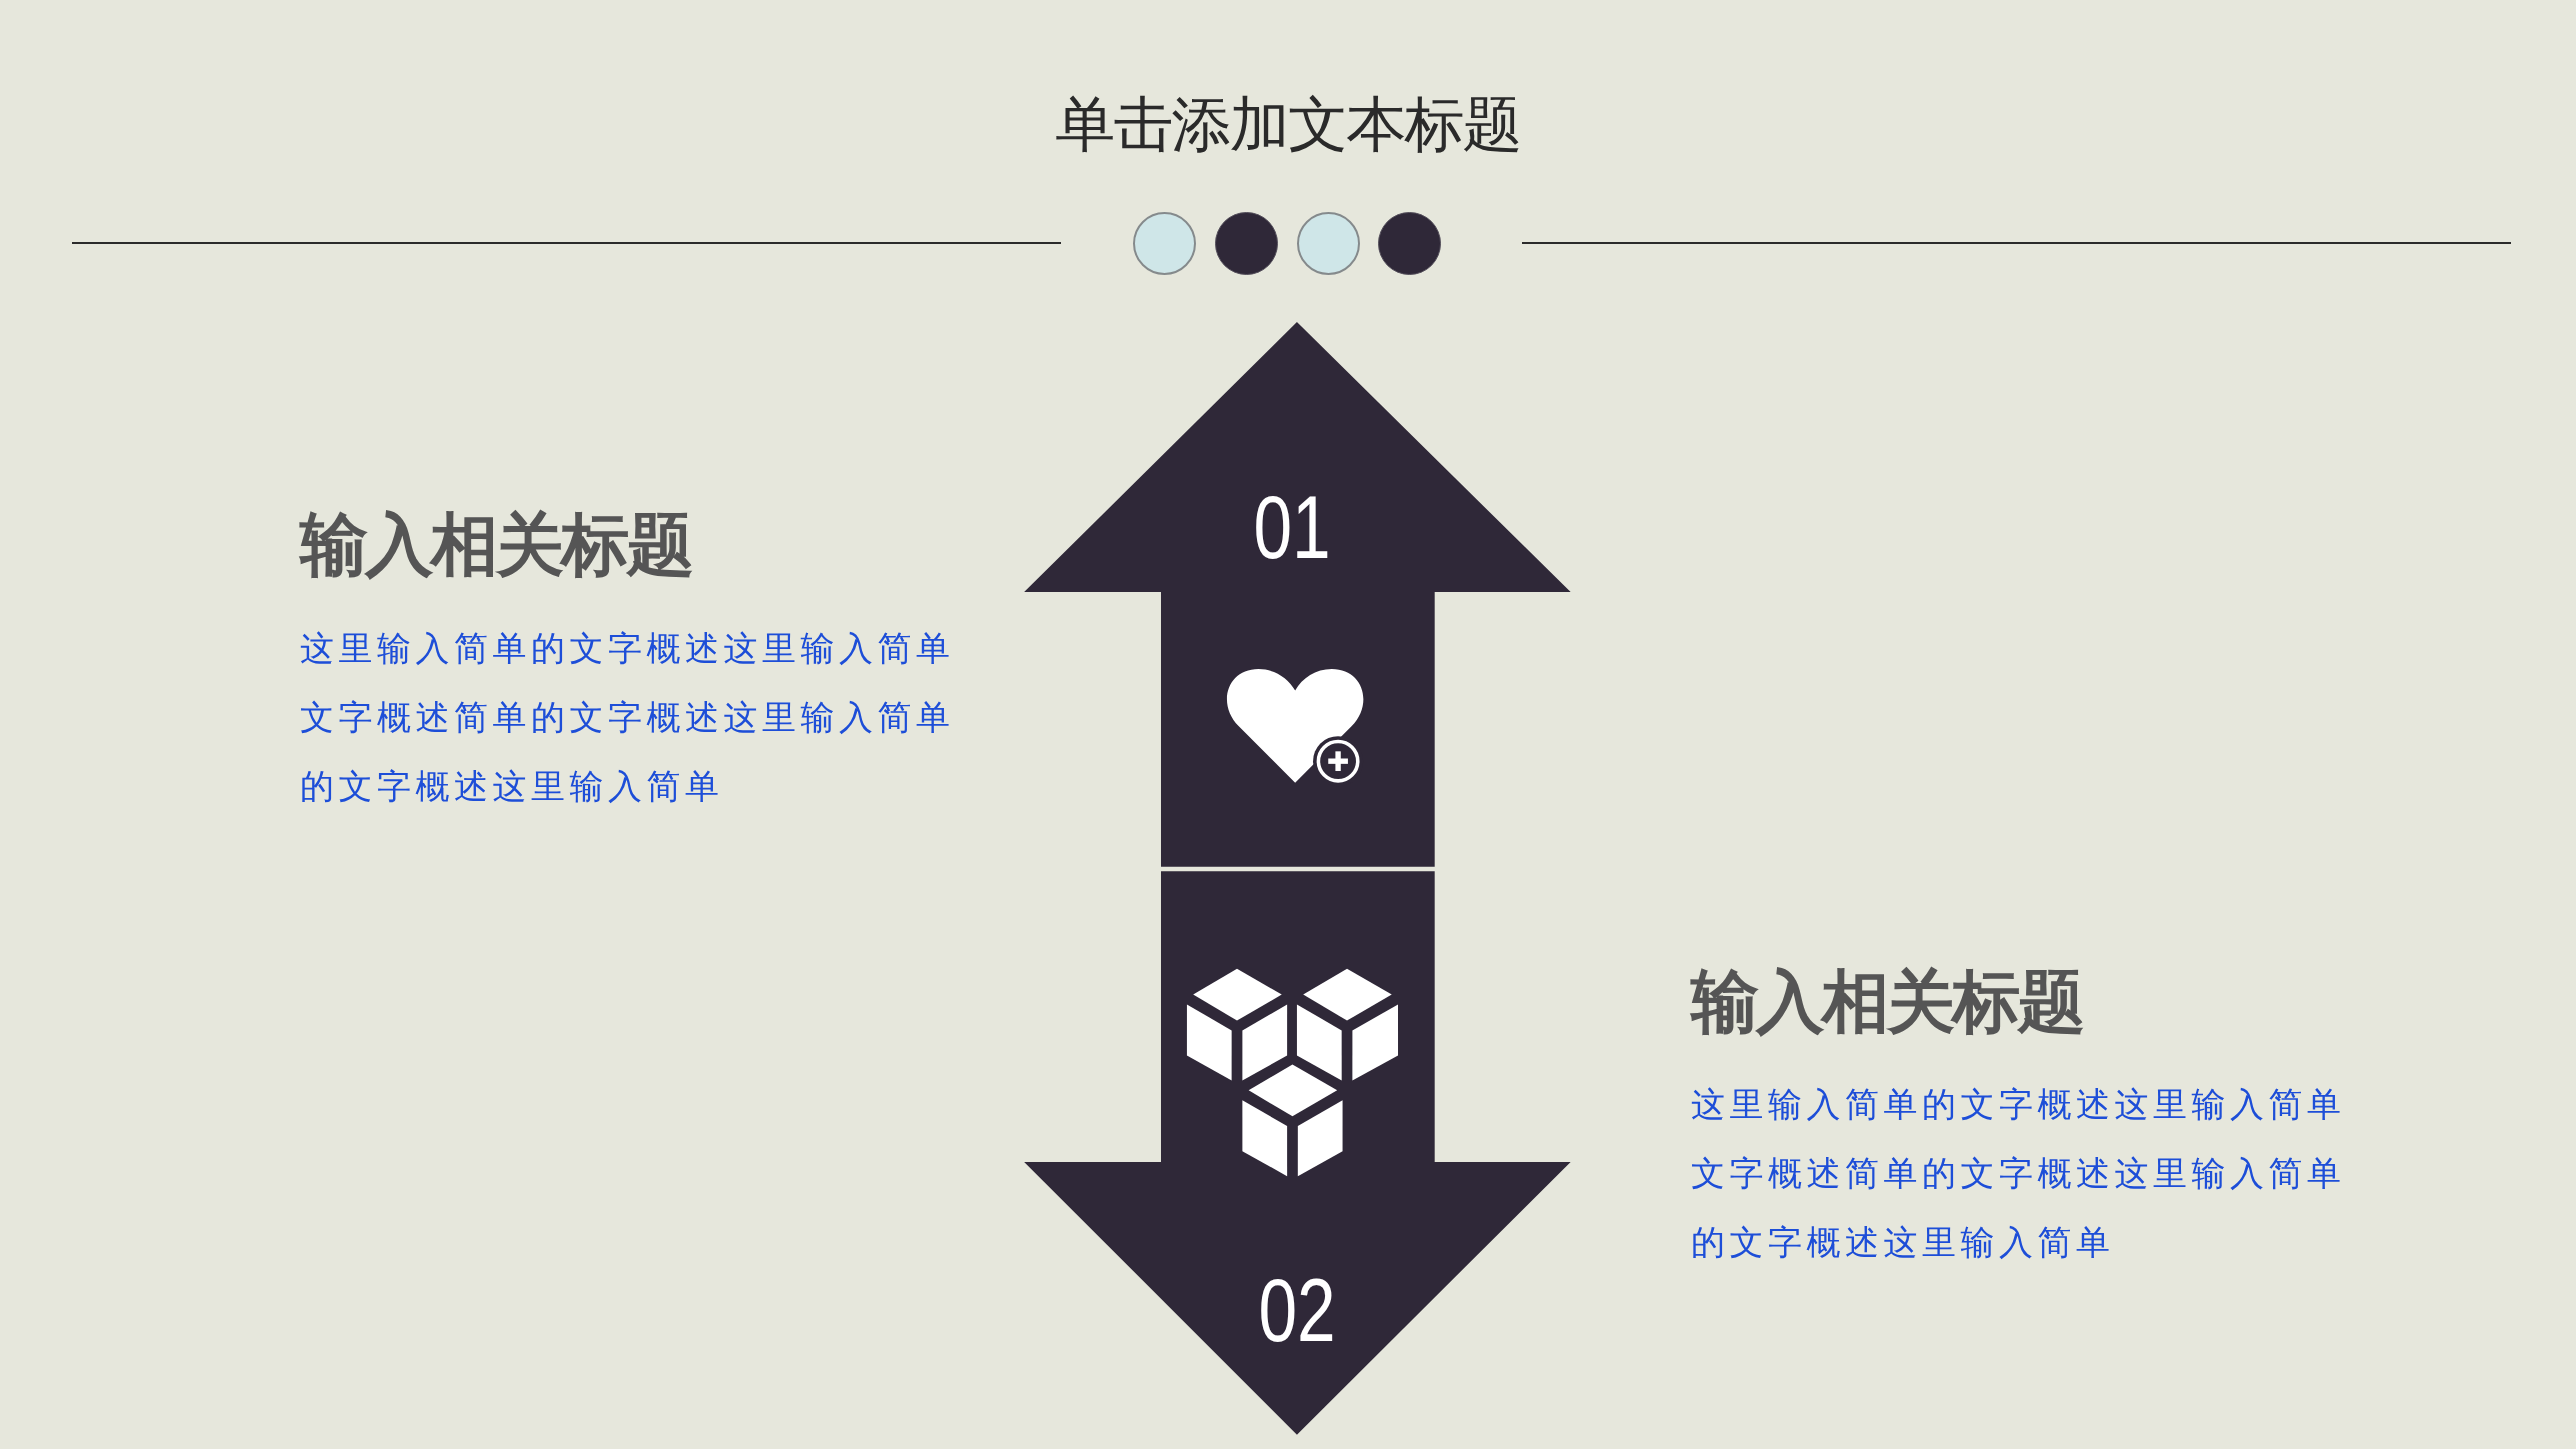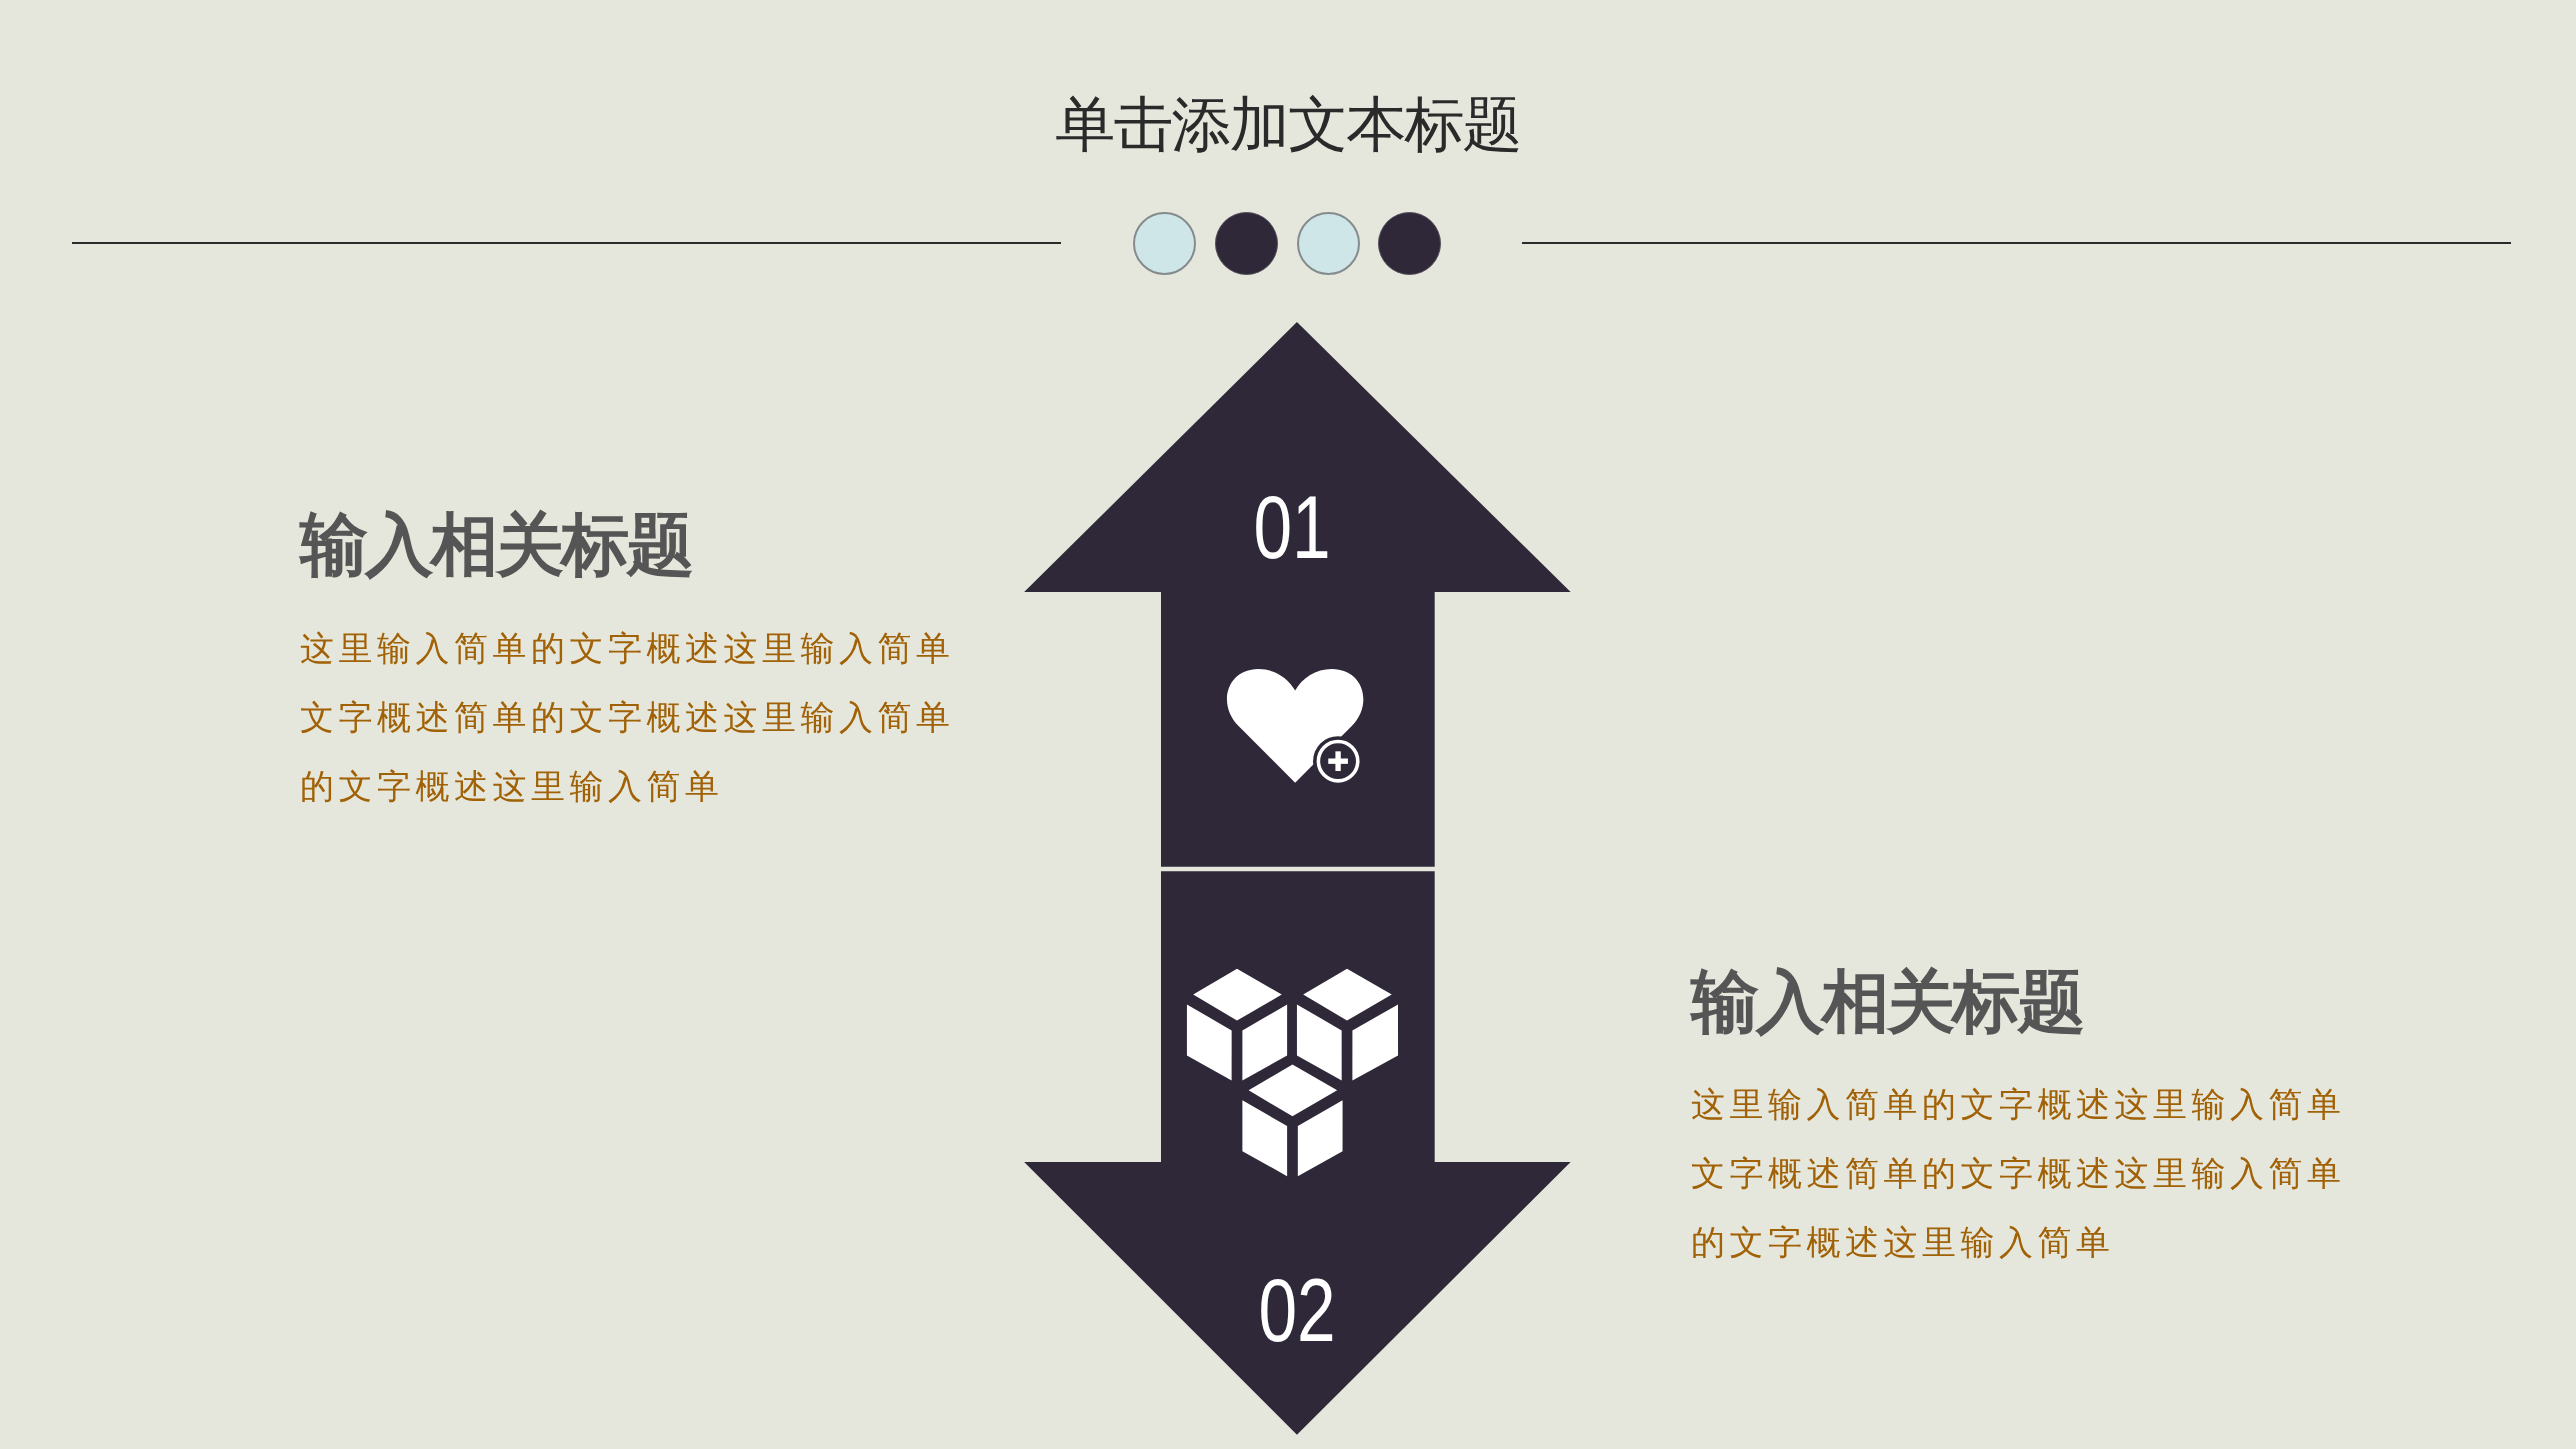--- a/index.html
+++ b/index.html
@@ -29,21 +29,21 @@
     font-size: 89px; line-height: 89px; transform: scaleX(0.78);
     width: 268px;
   }
   .block-heading {
     position: absolute; color: #555555;
     font-family: "DejaVu Sans", "Liberation Sans", sans-serif;
     font-weight: bold; font-size: 68px; line-height: 63px;
     letter-spacing: -2.7px; white-space: nowrap;
   }
   .block-body {
-    position: absolute; color: #a16207;
+    position: absolute; color: #1d4ed8;
     font-family: "DejaVu Serif", "Liberation Serif", serif;
     font-size: 34px; line-height: 69px; letter-spacing: 4.5px;
     width: 680px;
   }
   .block-body div { white-space: nowrap; }
 </style>
 </head>
 <body>
 
 <div class="abs title">单击添加文本标题</div>

